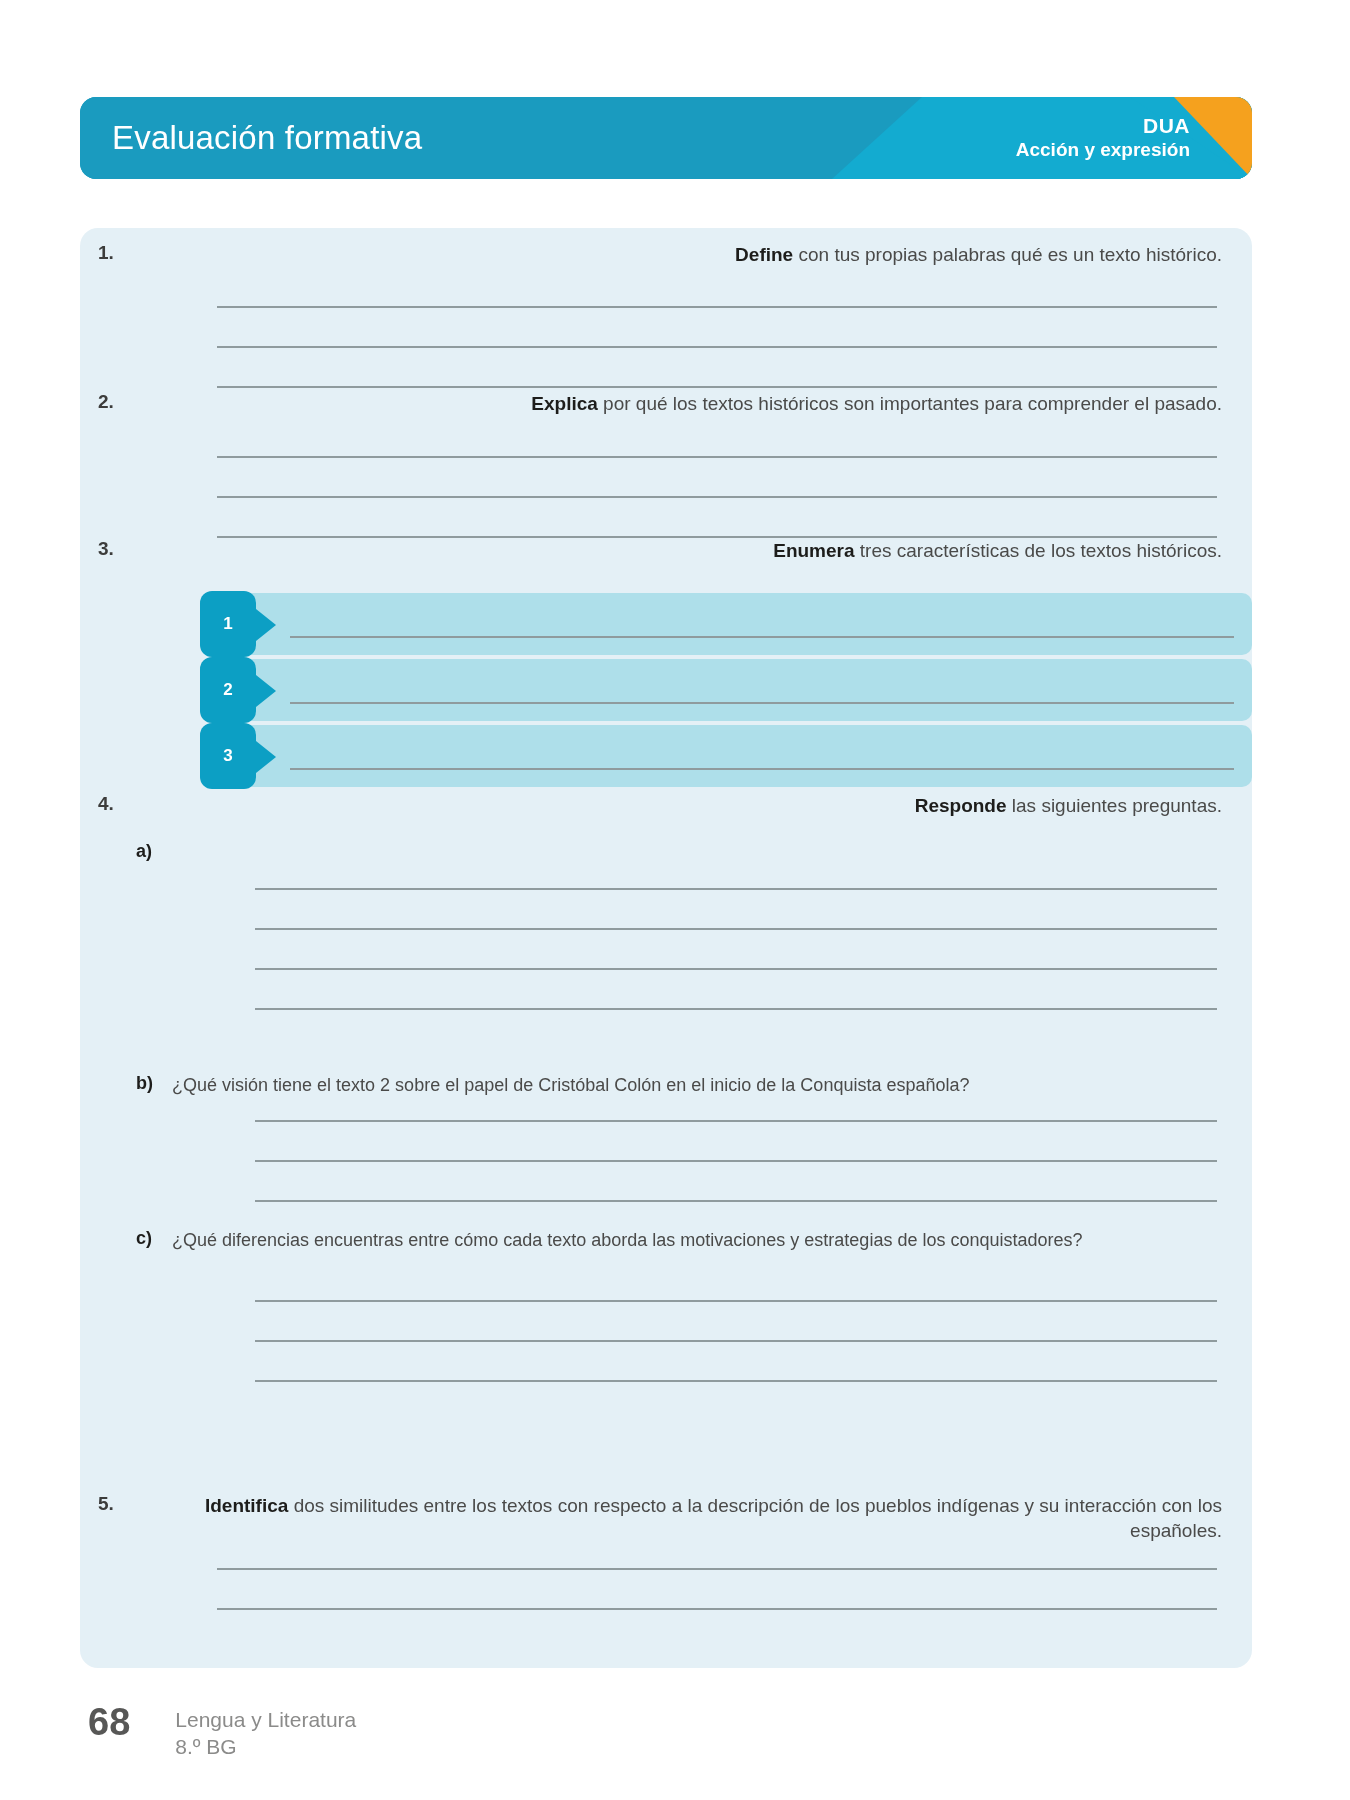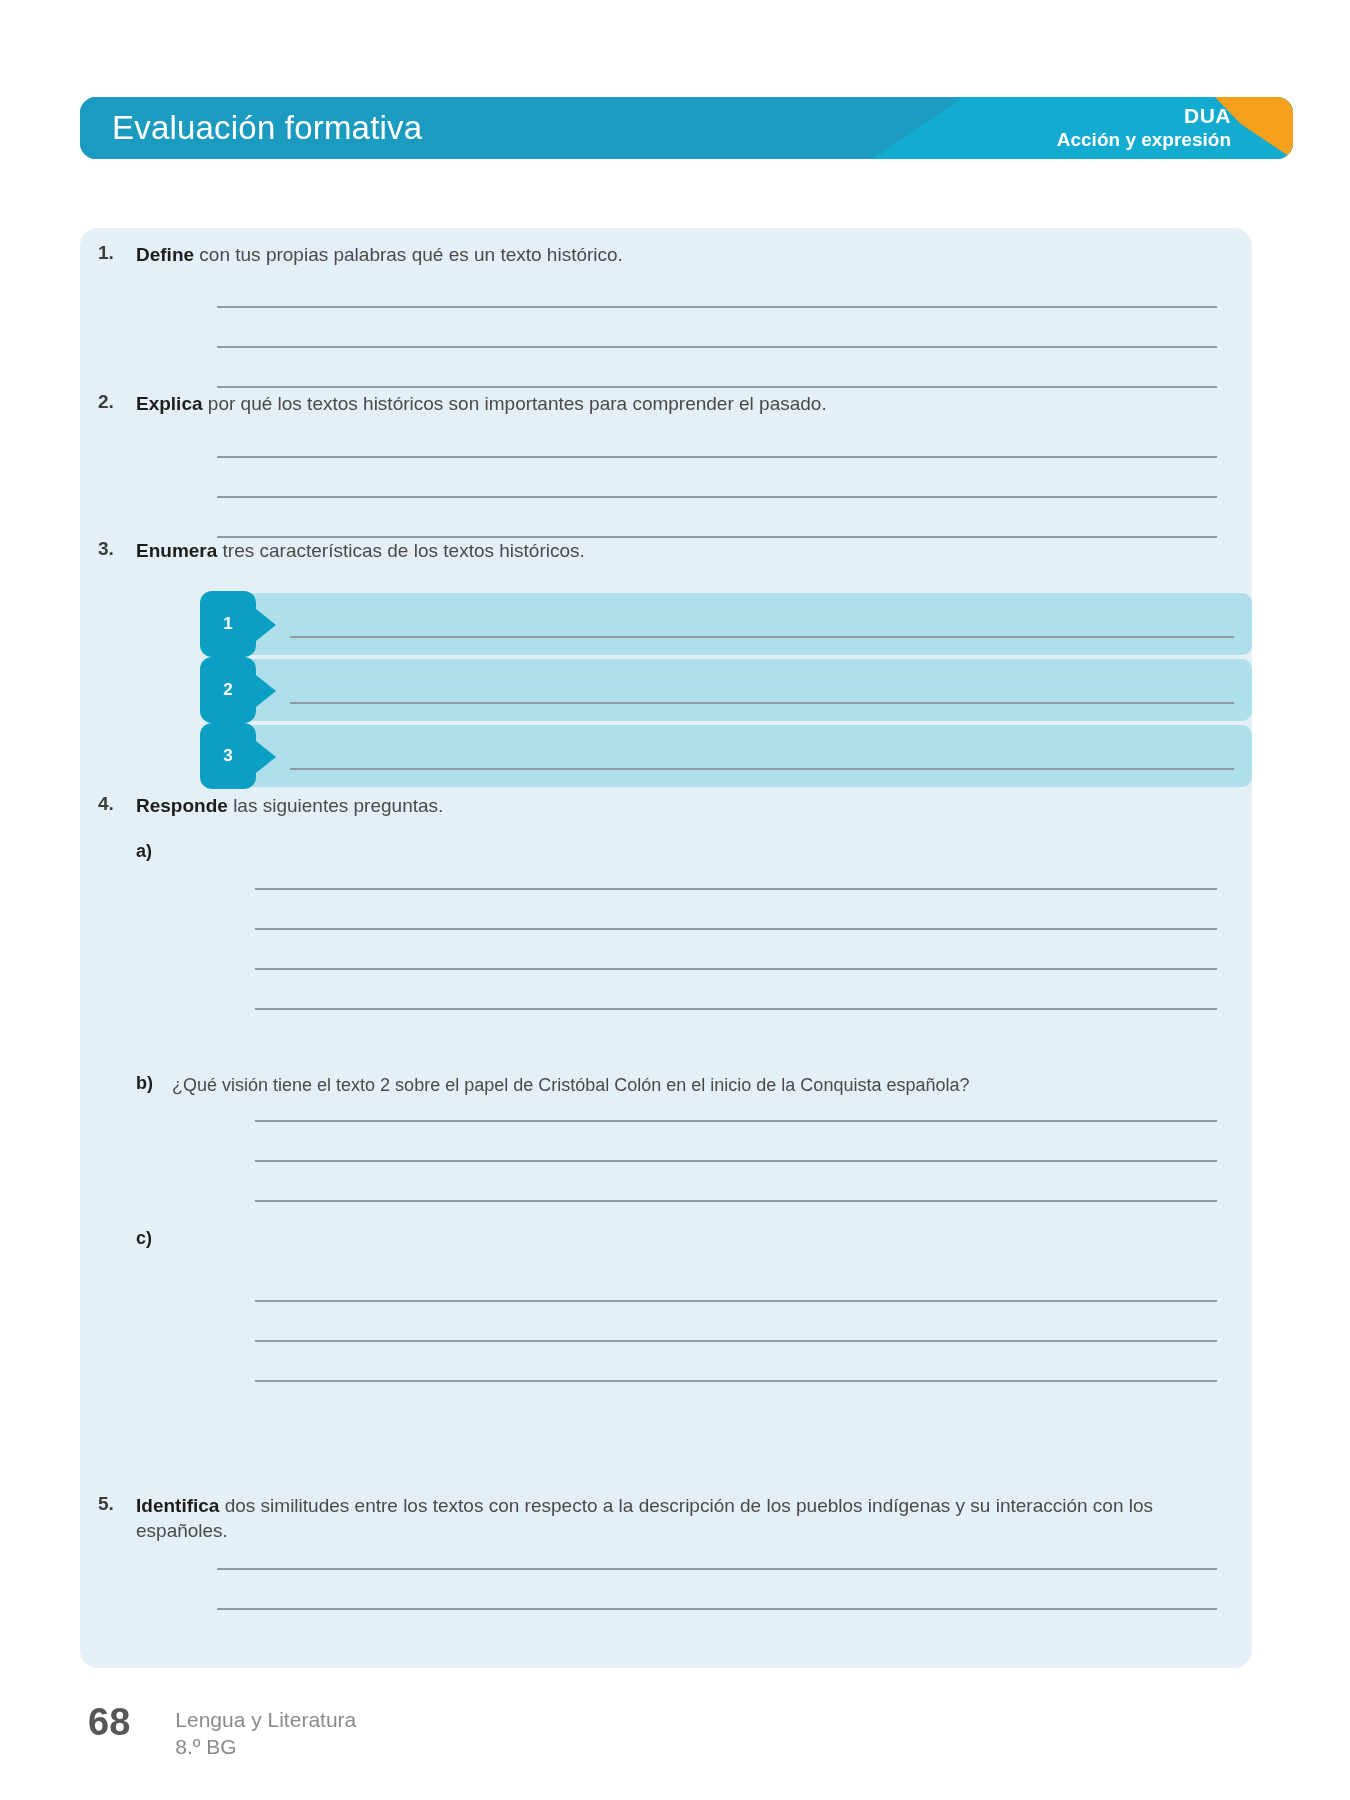--- a/index.html
+++ b/index.html
@@ -24,25 +24,24 @@
     height: 1800px;
     box-sizing: border-box;
   }
 
   
   .header {
     position: absolute;
     left: 80px;
     top: 97px;
     width: 1172px;
-    height: 62px;
+    height: 82px;
     border-radius: 16px;
     overflow: hidden;
     background: #1A9BBF;
-    padding-left: 41px;
   }
   .header-left-shade {
     position: absolute;
     left: 0; top: 0;
     width: 100%;
     height: 100%;
     background: #1A9BBF;
   }
   
   .header-wedge {
@@ -134,20 +133,21 @@
     font-weight: bold;
     color: #3c3c3b;
     width: 38px;
     flex: 0 0 38px;
   }
   .q-text {
     font-size: 19px;
     color: #4a4a49;
     line-height: 1.32;
     flex: 1 1 auto;
+    text-align: right;
   }
   .q-text b {
     color: #1d1d1b;
     font-weight: bold;
   }
 
   
   .sub-head {
     display: flex;
     align-items: flex-start;
@@ -381,20 +381,21 @@
           <div class="wline"></div>
         </div>
       <div class="wline-wrap">
           <div class="wline"></div>
         </div>
     </div>
 
     <div class="q" style="top:1000px;">
       <div class="sub-head">
         <span class="sub-letter">c)</span>
+        <span class="sub-text">¿Qué diferencias encuentras entre cómo cada texto aborda las motivaciones y estrategias de los conquistadores?</span>
       </div>
     </div>
     <div class="lines" style="top:1072px;padding-left:175px;padding-right:35px;box-sizing:border-box;">
       <div class="wline-wrap">
           <div class="wline"></div>
         </div>
       <div class="wline-wrap">
           <div class="wline"></div>
         </div>
       <div class="wline-wrap">

